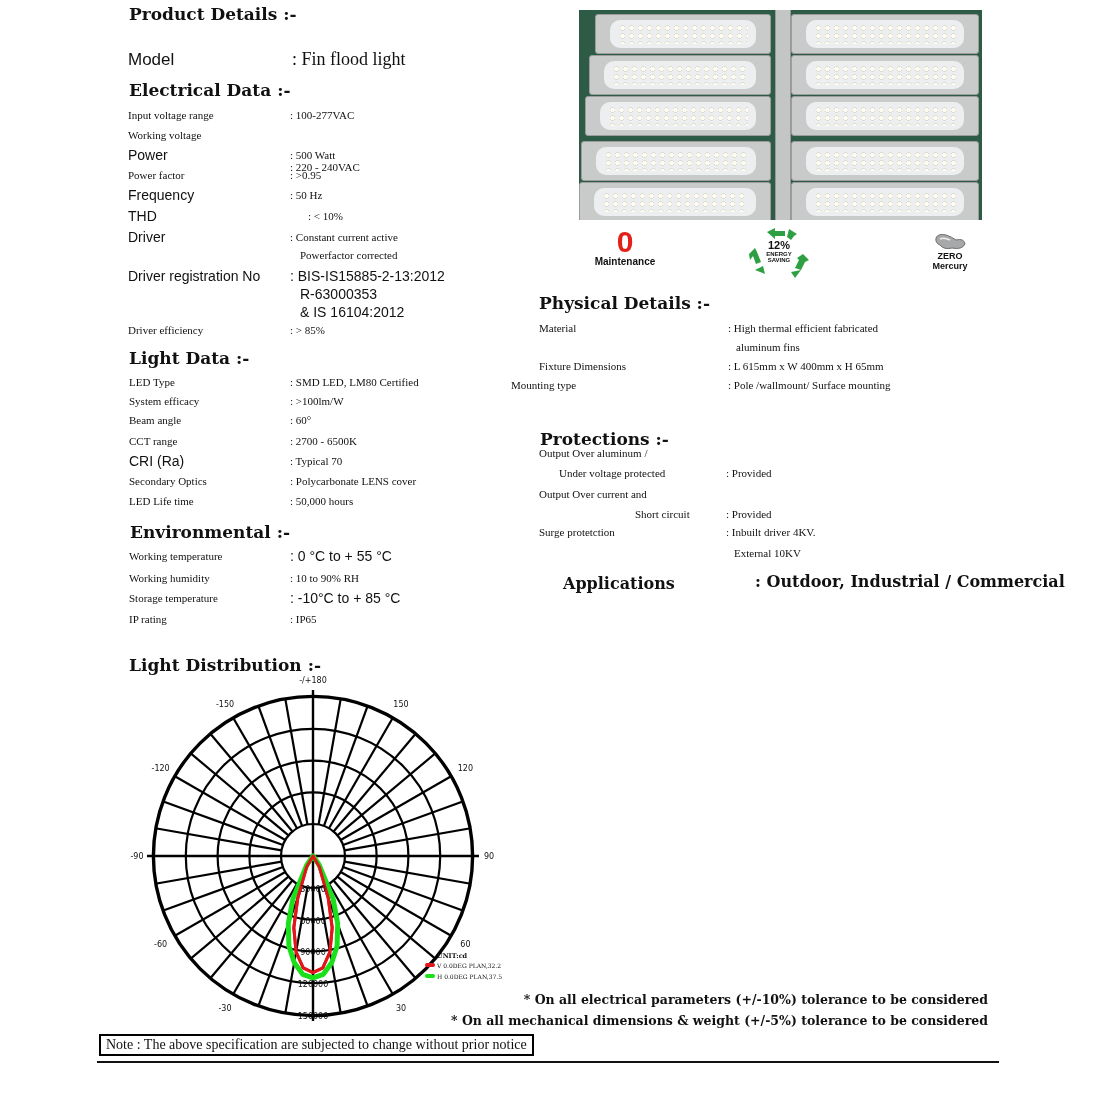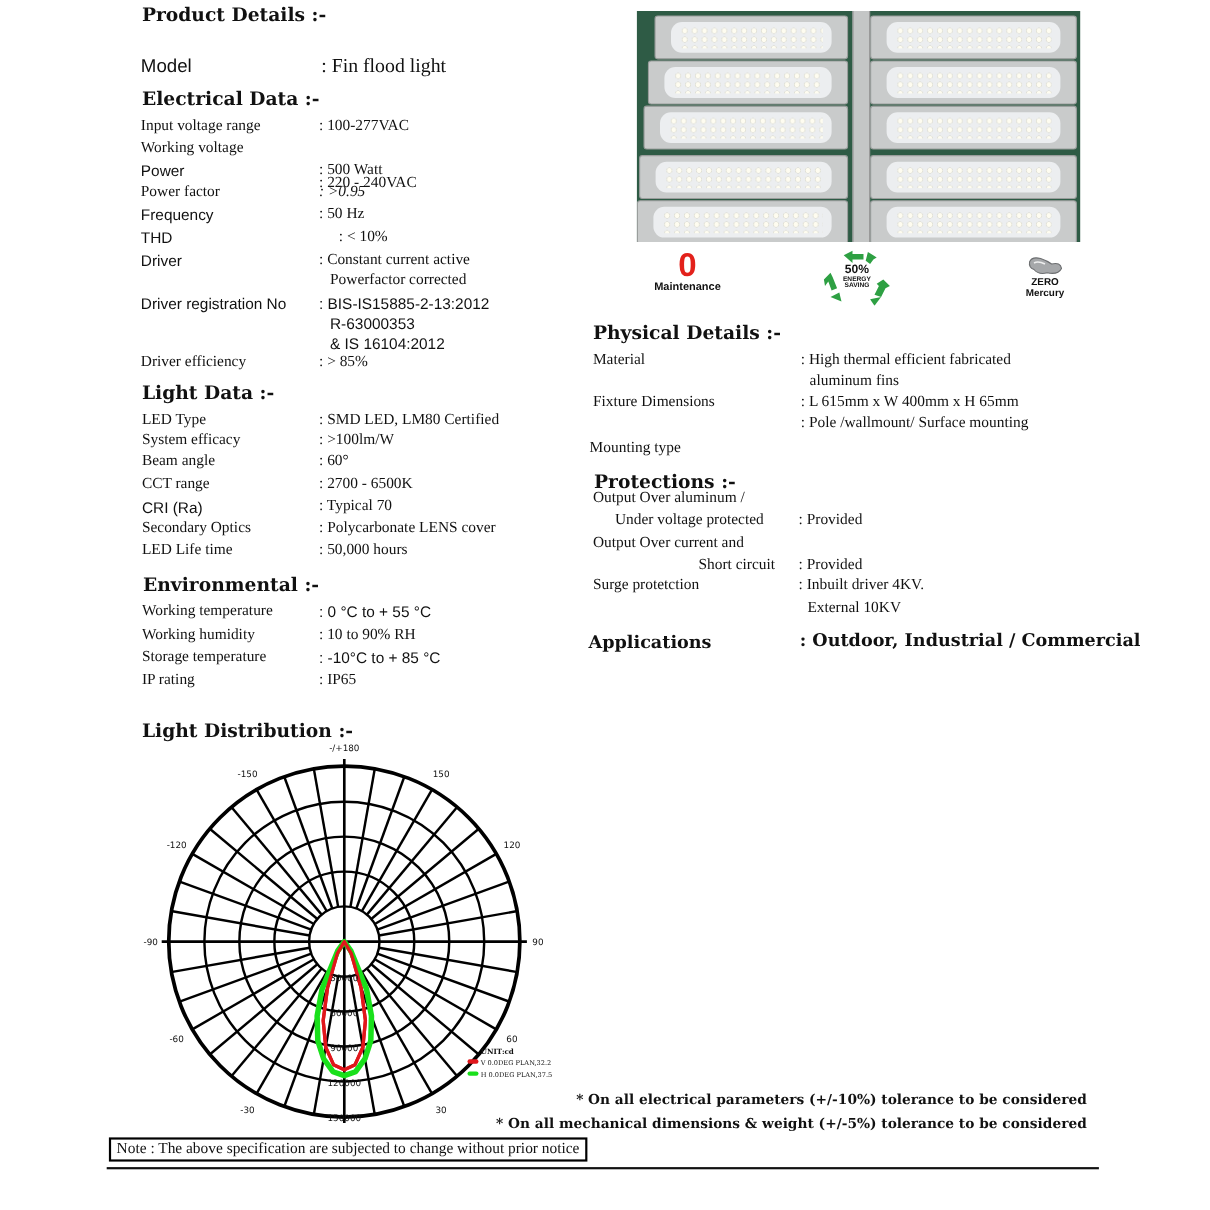--- a/index.html
+++ b/index.html
@@ -1,52 +1,52 @@
 <!DOCTYPE html>
 <html><head>
 <meta charset="utf-8">
 <style>
   html, body { margin: 0; padding: 0; background: #ffffff; }
   body { width: 1100px; height: 1100px; position: relative; overflow: hidden; color: #111; font-family: "DejaVu Serif", serif; }
   .abs { position: absolute; }
   .h { font-family: "DejaVu Serif", serif; font-weight: bold; font-size: 17px; color: #111; white-space: nowrap; }
   .row { position: absolute; font-size: 14px; line-height: 18px; white-space: nowrap; }
   .sans { font-family: "Liberation Sans", sans-serif; }
-  .serif { font-family: "Liberation Serif", serif; font-size: 14px; }
+  .serif { font-family: "Liberation Serif", serif; font-size: 11px; }
   .model-lbl { font-family: "Liberation Sans", sans-serif; font-size: 17px; }
   .model-val { font-family: "Liberation Serif", serif; font-size: 18px; }
   .photo { position: absolute; left: 579px; top: 10px; width: 403px; height: 210px; background: #2e5b45; overflow: hidden; }
   .module { position: absolute; background: #c9cbcb; border: 1px solid #9a9d9c; border-radius: 3px; }
   .module .inner { position: absolute; left: 14px; right: 14px; top: 5px; bottom: 5px; background: #eceef0; border-radius: 10px; }
   .module .dots { position: absolute; left: 22px; right: 22px; top: 9px; bottom: 9px;
      background-image: radial-gradient(circle, #fefcf0 2px, #d9d9cf 2.5px, transparent 3px);
      background-size: 9px 8px; }
   .icons { position: absolute; left: 579px; top: 228px; width: 403px; height: 52px; }
   .note-box { position: absolute; left: 99px; top: 1034px; border: 2px solid #000000; padding: 1px 5px; font-family: "Liberation Serif", serif; font-size: 14px; white-space: nowrap; }
   .footline { position: absolute; left: 97px; top: 1061px; width: 902px; height: 2px; background: #111; }
   .tol { position: absolute; right: 112px; font-family: "DejaVu Serif", serif; font-weight: bold; font-size: 12.5px; white-space: nowrap; }
-  .apps { font-family: "DejaVu Serif", serif; font-weight: bold; font-size: 16px; white-space: nowrap; }
+  .apps { font-family: "DejaVu Serif", serif; font-weight: bold; font-size: 16px; white-space: nowrap; margin-left: 28px; }
 </style>
 </head>
 <body>
 
 <div class="abs h" style="left:129px; top:4px;">Product Details :-</div>
 <div class="abs model-lbl" style="left:128px; top:50px;">Model</div>
 <div class="abs model-val" style="left:292px; top:49px;">: Fin flood light</div>
 
 <div class="abs h" style="left:129px; top:80px;">Electrical Data :-</div>
 <div id="elec">
     <div class="row serif" style="left: 128px; top: 106px;">Input voltage range</div>
     <div class="row serif" style="left: 290px; top: 106px;">: 100-277VAC</div>
     <div class="row serif" style="left: 128px; top: 126px;">Working voltage</div>
     <div class="row serif" style="left: 290px; top: 126px; margin-top: 32px;">: 220 - 240VAC</div>
     <div class="row sans" style="left: 128px; top: 146px;">Power</div>
     <div class="row serif" style="left: 290px; top: 146px;">: 500 Watt</div>
     <div class="row serif" style="left: 128px; top: 166px;">Power factor</div>
-    <div class="row serif" style="left: 290px; top: 166px; font-style: italic;">: &gt;0.95</div>
+    <div class="row serif" style="left: 290px; top: 166px;">: &gt;0.95</div>
     <div class="row sans" style="left: 128px; top: 186px;">Frequency</div>
     <div class="row serif" style="left: 290px; top: 186px;">: 50 Hz</div>
     <div class="row sans" style="left: 128px; top: 207px;">THD</div>
     <div class="row serif" style="left: 290px; top: 207px; margin-left: 18px;">: &lt; 10%</div>
     <div class="row sans" style="left: 128px; top: 228px; text-align: center;">Driver</div>
     <div class="row serif" style="left: 290px; top: 228px;">: Constant current active</div>
     <div class="row serif" style="left: 300px; top: 246px;">Powerfactor corrected</div>
     <div class="row sans" style="left: 128px; top: 267px;">Driver registration No</div>
     <div class="row sans" style="left: 290px; top: 267px;">: BIS-IS15885-2-13:2012</div>
     <div class="row sans" style="left: 300px; top: 285px;">R-63000353</div>
@@ -205,42 +205,42 @@
   </div>
   <div class="abs" style="left:166px; top:-2px; width:68px; height:52px;">
     <svg width="68" height="52" style="position:absolute; left:0; top:0;">
       <path d="M22 6 L30 2 L30 5 L40 5 L40 10 L30 10 L30 13 Z" fill="#2ea043"></path>
       <path d="M44 3 L52 8 L49 10 L46 14 L42 11 Z" fill="#2ea043"></path>
       <path d="M4 28 L10 22 L12 26 L16 36 L11 38 L8 30 L5 34 Z" fill="#2ea043"></path>
       <path d="M10 44 L18 40 L20 48 Z" fill="#2ea043"></path>
       <path d="M58 28 L64 34 L60 36 L56 44 L50 42 L54 34 L52 32 Z" fill="#2ea043"></path>
       <path d="M46 46 L56 44 L50 52 Z" fill="#2ea043"></path>
     </svg>
-    <div style="position:absolute; left:0; top:14px; width:68px; text-align:center; font-family:'Liberation Sans',sans-serif; font-weight:bold; font-size:11px; line-height:11px;">50%</div>
+    <div style="position:absolute; left:0; top:14px; width:68px; text-align:center; font-family:'Liberation Sans',sans-serif; font-weight:bold; font-size:11px; line-height:11px;">12%</div>
     <div style="position:absolute; left:0; top:25px; width:68px; text-align:center; font-family:'Liberation Sans',sans-serif; font-weight:bold; font-size:6px; line-height:6px;">ENERGY</div>
     <div style="position:absolute; left:0; top:31px; width:68px; text-align:center; font-family:'Liberation Sans',sans-serif; font-weight:bold; font-size:6px; line-height:6px;">SAVING</div>
   </div>
   <div class="abs" style="left:346px; top:4px; width:50px; text-align:center;">
     <svg width="36" height="20" style="display:block; margin:0 auto;">
       <path d="M4 6 Q6 1 14 3 Q20 5 24 8 Q32 6 33 12 Q30 18 20 16 Q12 18 8 13 Q3 11 4 6 Z" fill="#a6a8aa" stroke="#6d6f71" stroke-width="1"></path>
       <path d="M8 7 Q12 5 18 8" stroke="#eee" stroke-width="1.5" fill="none"></path>
     </svg>
     <div style="font-family:'Liberation Sans',sans-serif; font-weight:bold; font-size:9px; line-height:9px;">ZERO</div>
     <div style="font-family:'Liberation Sans',sans-serif; font-weight:bold; font-size:9px; line-height:10px;">Mercury</div>
   </div>
 </div>
 
 <div class="abs h" style="left:539px; top:293px;">Physical Details :-</div>
 <div id="phys">
     <div class="row serif" style="left: 539px; top: 319px;">Material</div>
     <div class="row serif" style="left: 728px; top: 319px;">: High thermal efficient fabricated</div>
     <div class="row serif" style="left: 736px; top: 338px;">aluminum fins</div>
     <div class="row serif" style="left: 539px; top: 357px;">Fixture Dimensions</div>
     <div class="row serif" style="left: 728px; top: 357px;">: L 615mm x W 400mm x H 65mm</div>
-    <div class="row serif" style="left: 536px; top: 376px; margin-top: 23px;">Mounting type</div>
+    <div class="row serif" style="left: 511px; top: 376px;">Mounting type</div>
     <div class="row serif" style="left: 728px; top: 376px;">: Pole /wallmount/ Surface mounting</div>
   </div>
 
 <div class="abs h" style="left:540px; top:417px;margin-top:12px;">Protections :-</div>
 <div id="prot">
     <div class="row serif" style="left: 539px; top: 444px;">Output Over aluminum /</div>
     <div class="row serif" style="left: 559px; top: 464px;">Under voltage protected</div>
     <div class="row serif" style="left: 726px; top: 464px;">: Provided</div>
     <div class="row serif" style="left: 539px; top: 485px;">Output Over current and</div>
     <div class="row serif" style="left: 635px; top: 505px;">Short circuit</div>

